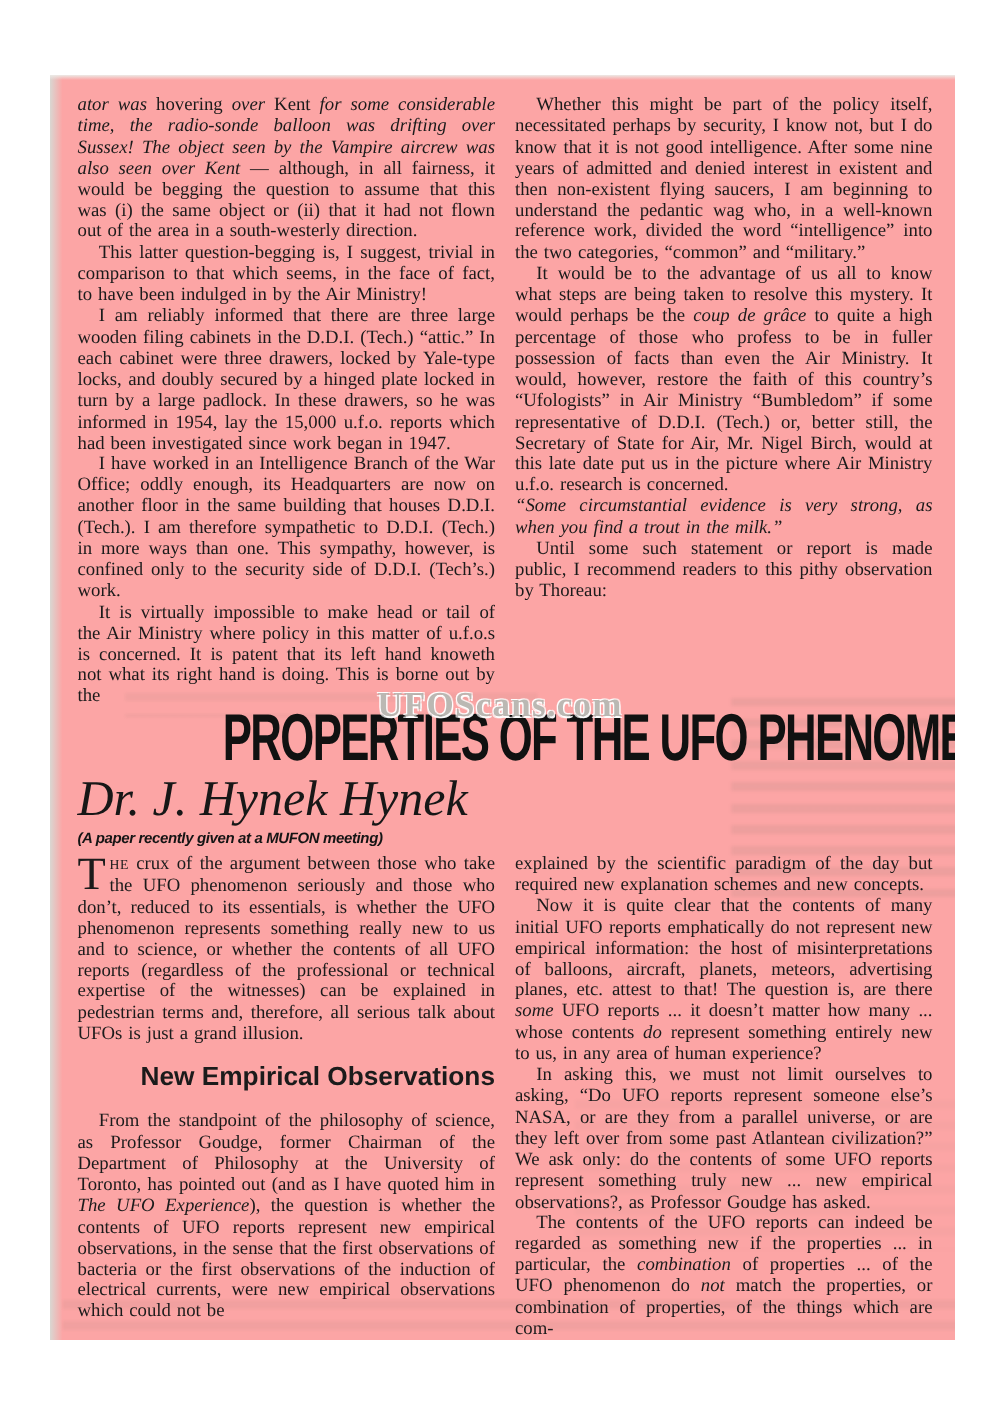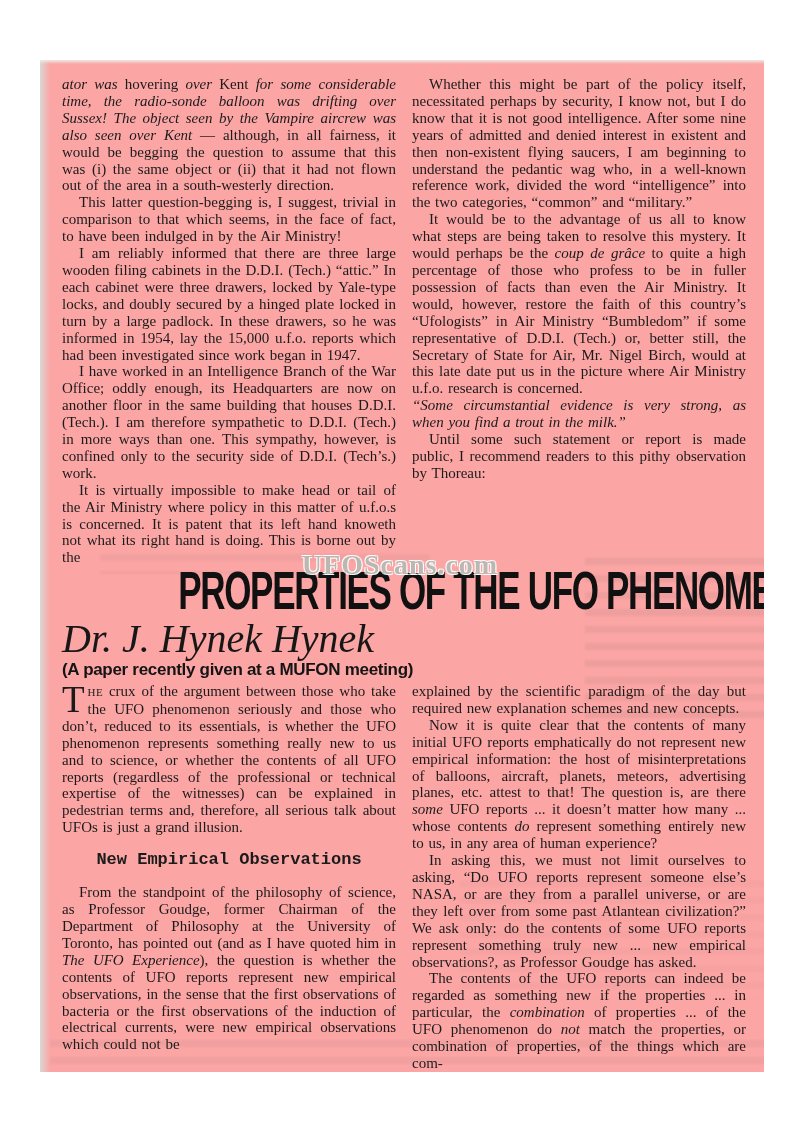--- a/index.html
+++ b/index.html
@@ -58,23 +58,23 @@
   .seg-i { font-style: italic; }
   .seg-sc { font-size: 11px; letter-spacing: .4px; }
   .seg-dc {
     float: left;
     font-size: 37px; line-height: 29px;
     padding: 2px 3px 0 0;
     font-weight: 400;
   }
   .sub-heading {
     margin: 14px 0 15px 0;
-    font-size: 17px; font-weight: 700;
-    text-align: center;
-    font-family: Liberation Mono, monospace;
+    font-size: 21px; font-weight: 700;
+    text-align: right;
+    font-family: Liberation Sans, sans-serif;
   }
 
   
   .article { position: absolute; top: 508px; left: 22px; right: 18px; z-index: 1; }
   .headline {
     margin: 0; text-align: center;
     font-family: "Liberation Sans", sans-serif;
     font-weight: 700;
     font-size: 53px; line-height: 46px;
     letter-spacing: -2px;
@@ -86,23 +86,24 @@
     margin: 4px 0 0 0;
     font-family: "Liberation Serif", serif;
     font-style: italic; font-weight: 400;
     font-size: 40px; line-height: 42px;
     color: #171717;
   }
   .subtitle {
     margin: 1px 0 4px 0;
     font-family: "Liberation Sans", sans-serif;
     font-weight: 700;
-    font-size: 17px; line-height: 18px;
+    font-size: 12px; line-height: 18px;
     letter-spacing: -0.3px;
     color: #141414;
+    font-style: italic;
   }
   .body-cols { position: relative; display: flex; gap: 16px; margin-top: 2px; }
 
   
   .watermark {
     position: absolute; top: 549px; left: 0; width: 100%;
     text-align: center; z-index: 5; pointer-events: none;
     font-family: Liberation Serif, serif;
     font-weight: 700; font-size: 28px; letter-spacing: 1px;
     color: rgba(175,172,166,0.85);

